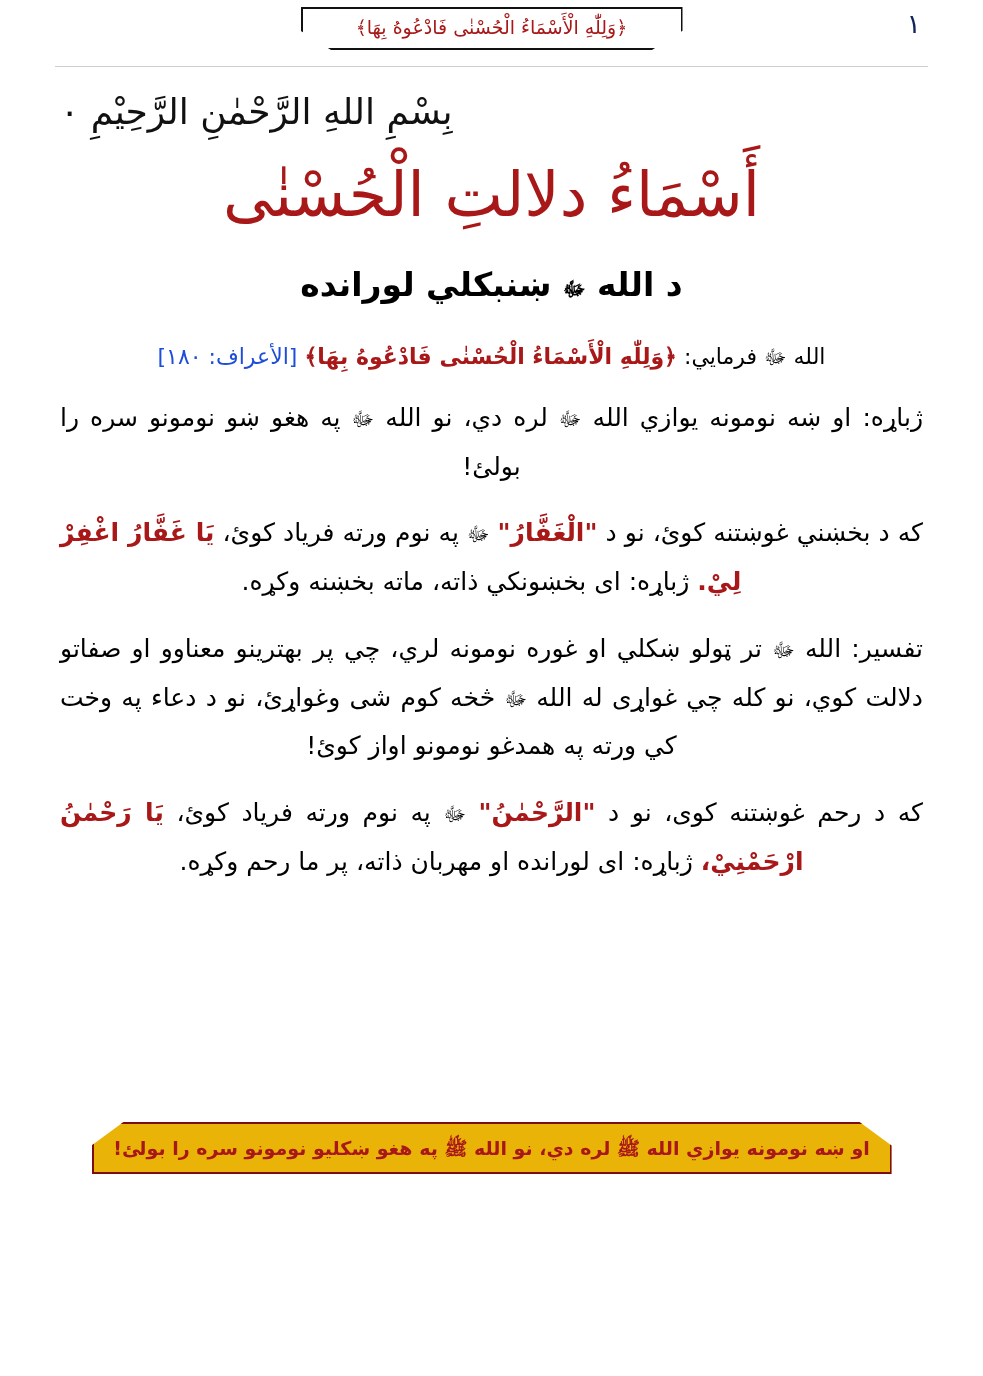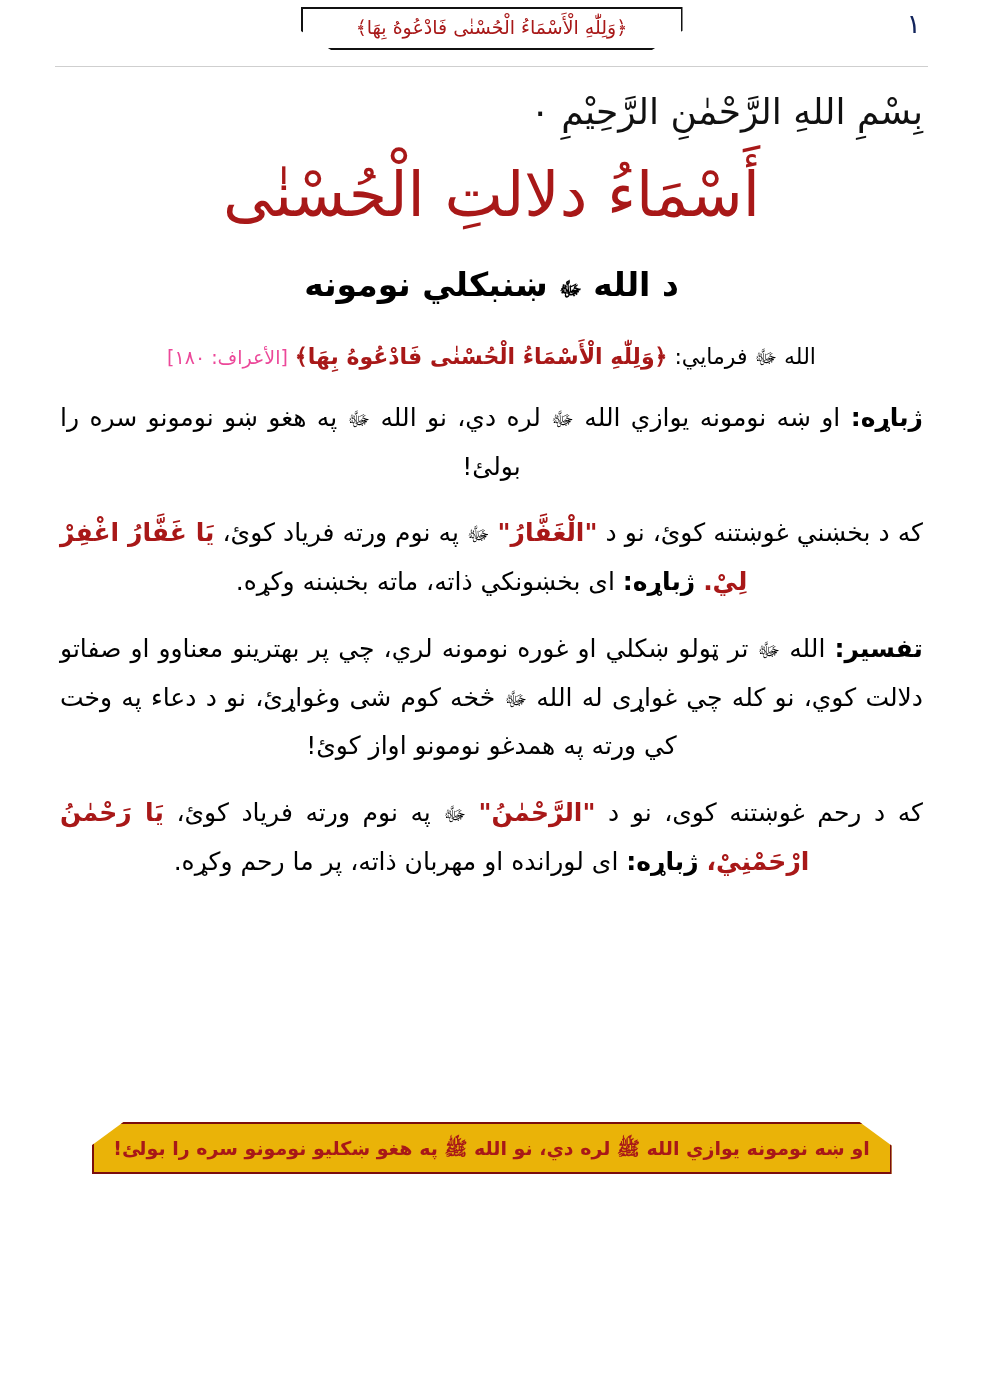--- a/index.html
+++ b/index.html
@@ -78,21 +78,21 @@
   .content {
     position: absolute;
     top: 78px;
     left: 60px;
     width: 863px;
     direction: rtl;
     text-align: justify;
   }
 
   .basmala {
-    text-align: right;
+    text-align: left;
     font-size: 36px;
     color: #111111;
     margin: 10px 0 4px;
     line-height: 1.35;
     direction: rtl;
   }
 
   .main-title {
     text-align: center;
     color: #a81818;
@@ -119,38 +119,38 @@
     margin: 30px 0 18px;
     line-height: 1.7;
     direction: rtl;
     color: #000000;
   }
   .verse-line .ayah {
     color: #a81818;
     font-weight: bold;
   }
   .verse-line .ref {
-    color: #ec4899;
-    font-size: 19px;
+    color: #1d4ed8;
+    font-size: 22px;
     margin-top: 13px;
   }
 
   p.body {
     font-size: 25px;
     line-height: 1.95;
     margin: 18px 0;
     text-align: justify;
     text-align-last: center;
     direction: rtl;
     color: #000000;
   }
   p.body.tight { margin: 14px 0; }
 
   .lbl {
-    font-weight: bold;
+    font-weight: normal;
     margin-top: 28px;
   }
   .red {
     color: #a81818;
     font-weight: bold;
   }
   .jalal {
     font-size: 20px;
     color: #000000;
   }
@@ -203,21 +203,21 @@
 
   <div class="content">
 
     <div class="basmala">بِسْمِ اللهِ الرَّحْمٰنِ الرَّحِيْمِ ٠</div>
 
     <div class="main-title">أَسْمَاءُ دلالتِ الْحُسْنٰى</div>
 
     <div class="subtitle">
       <span>د الله</span>
       <span class="jalal">ﷻ</span>
-      <span>ښنبکلي نومونه</span>
+      <span>ښنبکلي لورانده</span>
     </div>
 
     <div class="verse-line">
       <span>الله</span>
       <span class="jalal">ﷻ</span>
       <span>فرمايي:</span>
       <span class="ayah">﴿وَلِلّٰهِ الْأَسْمَاءُ الْحُسْنٰى فَادْعُوهُ بِهَا﴾</span>
       <span class="ref">[الأعراف: ١٨٠]</span>
     </div>
 

